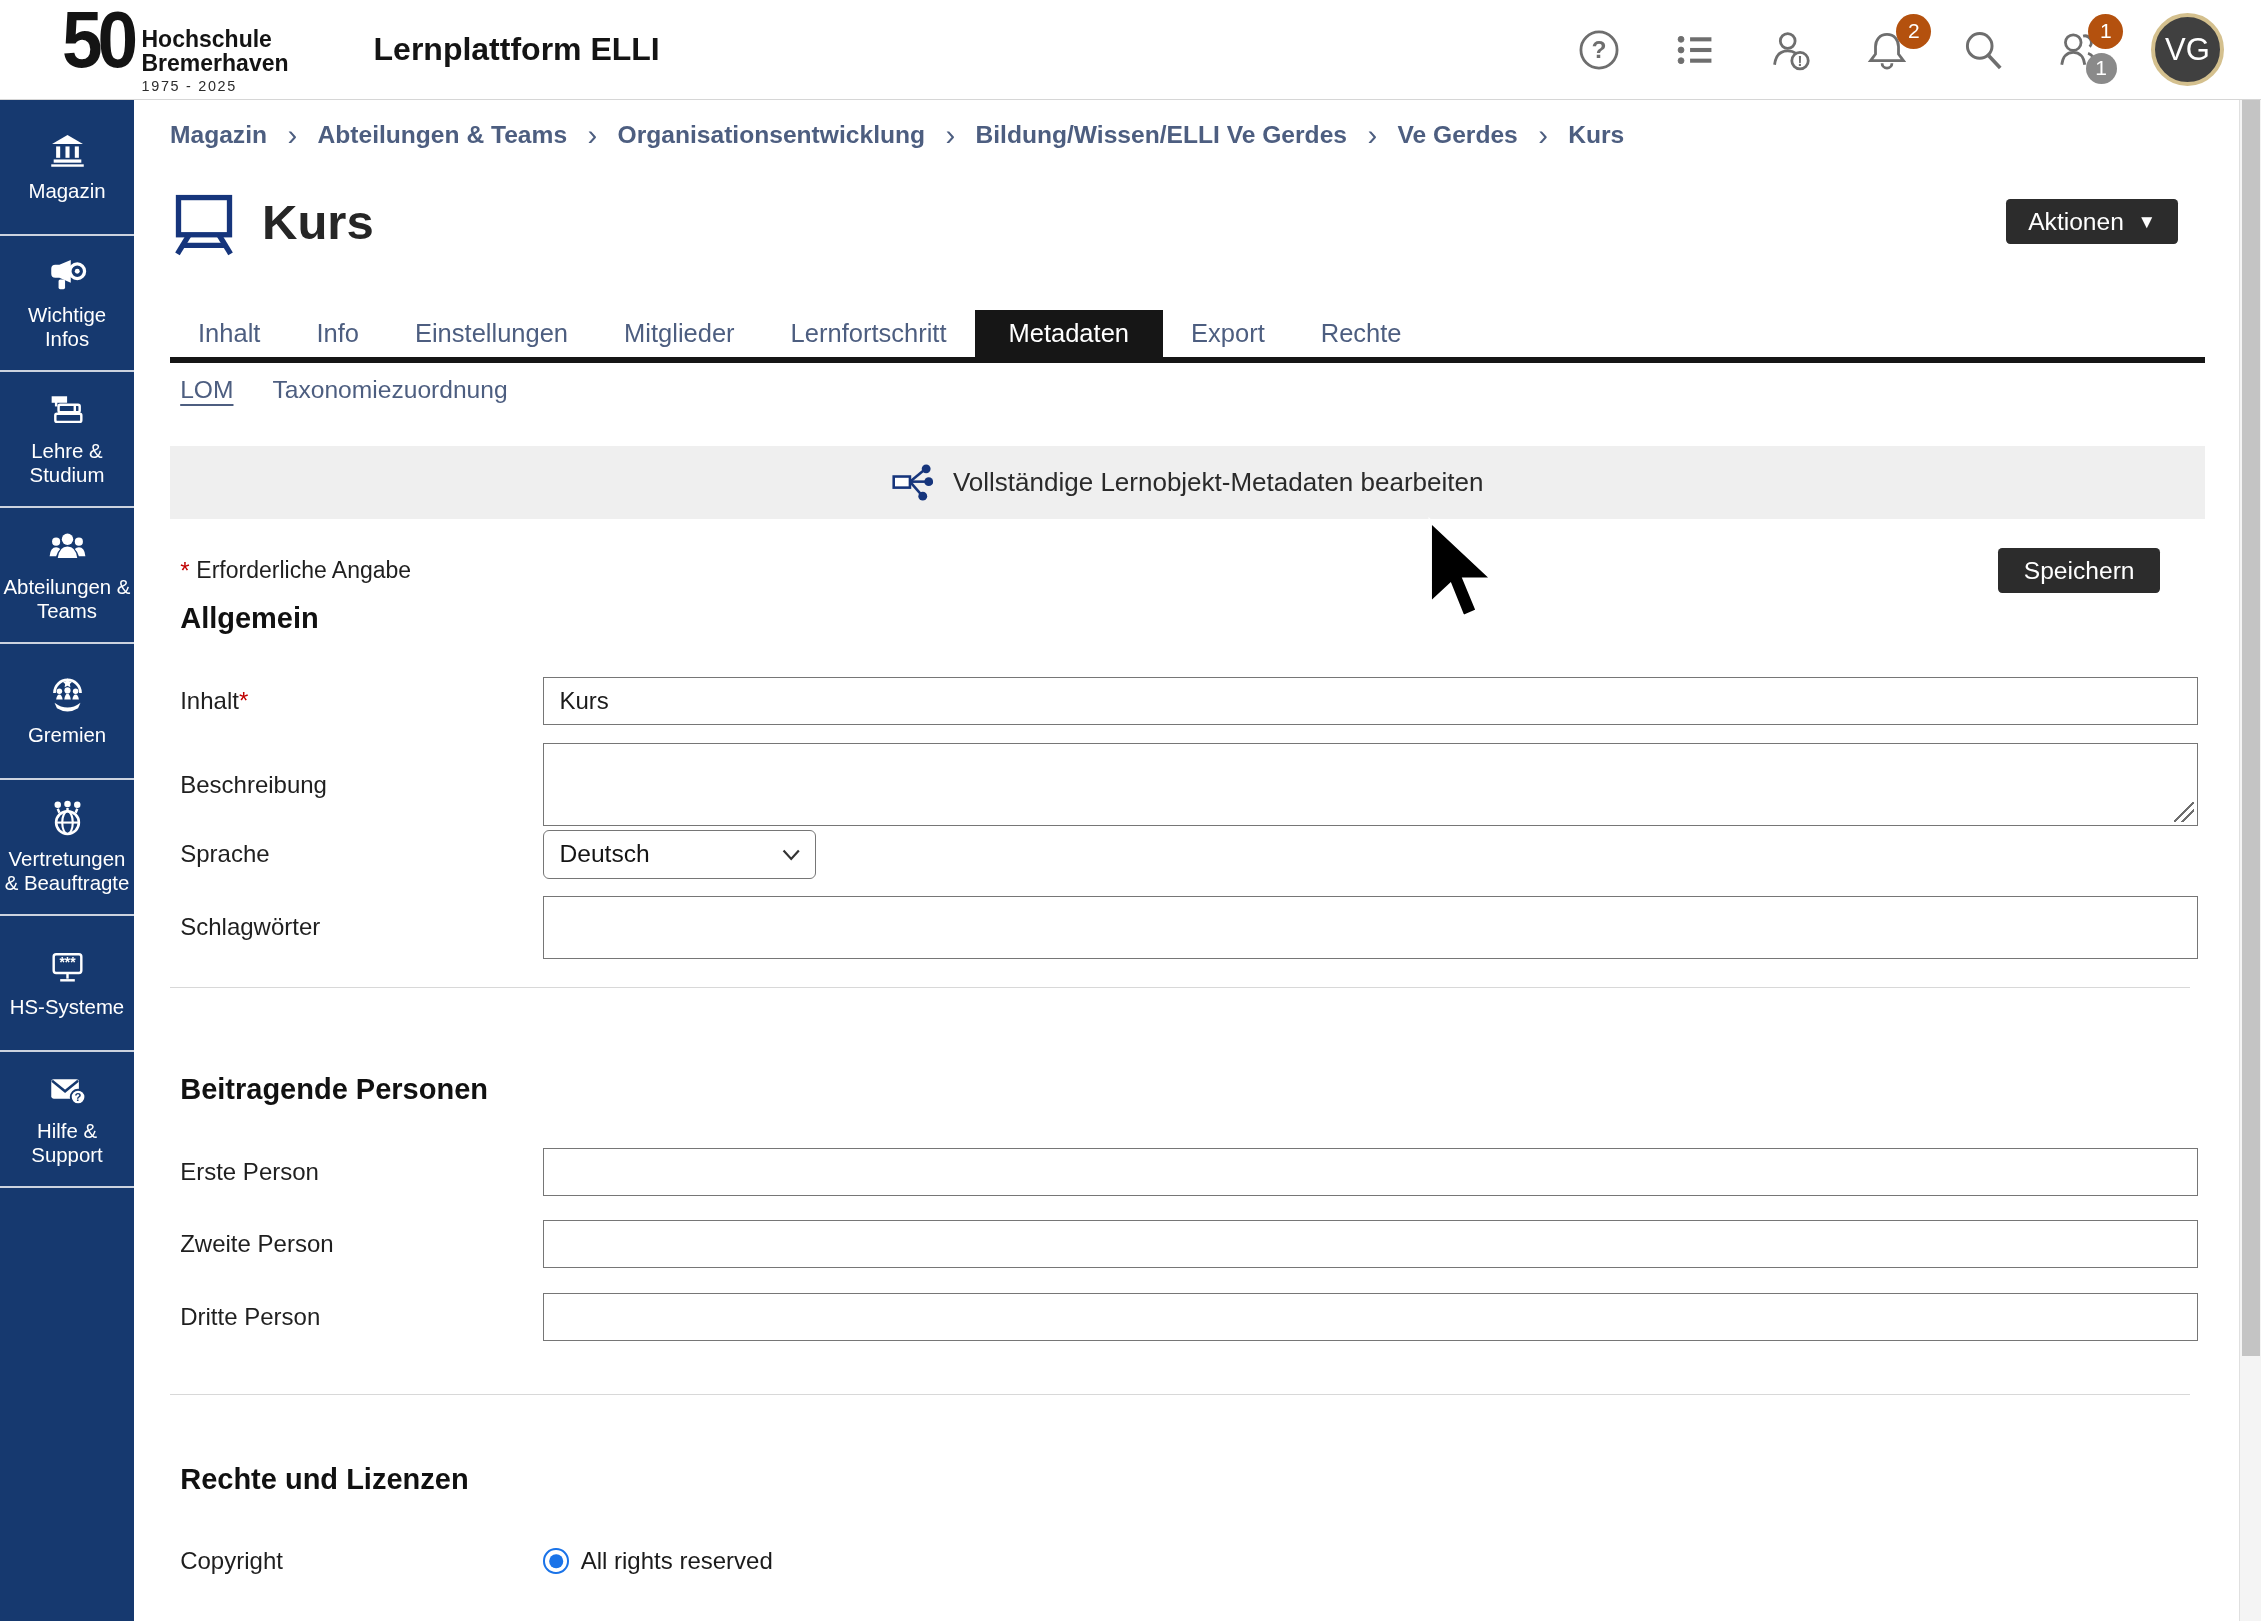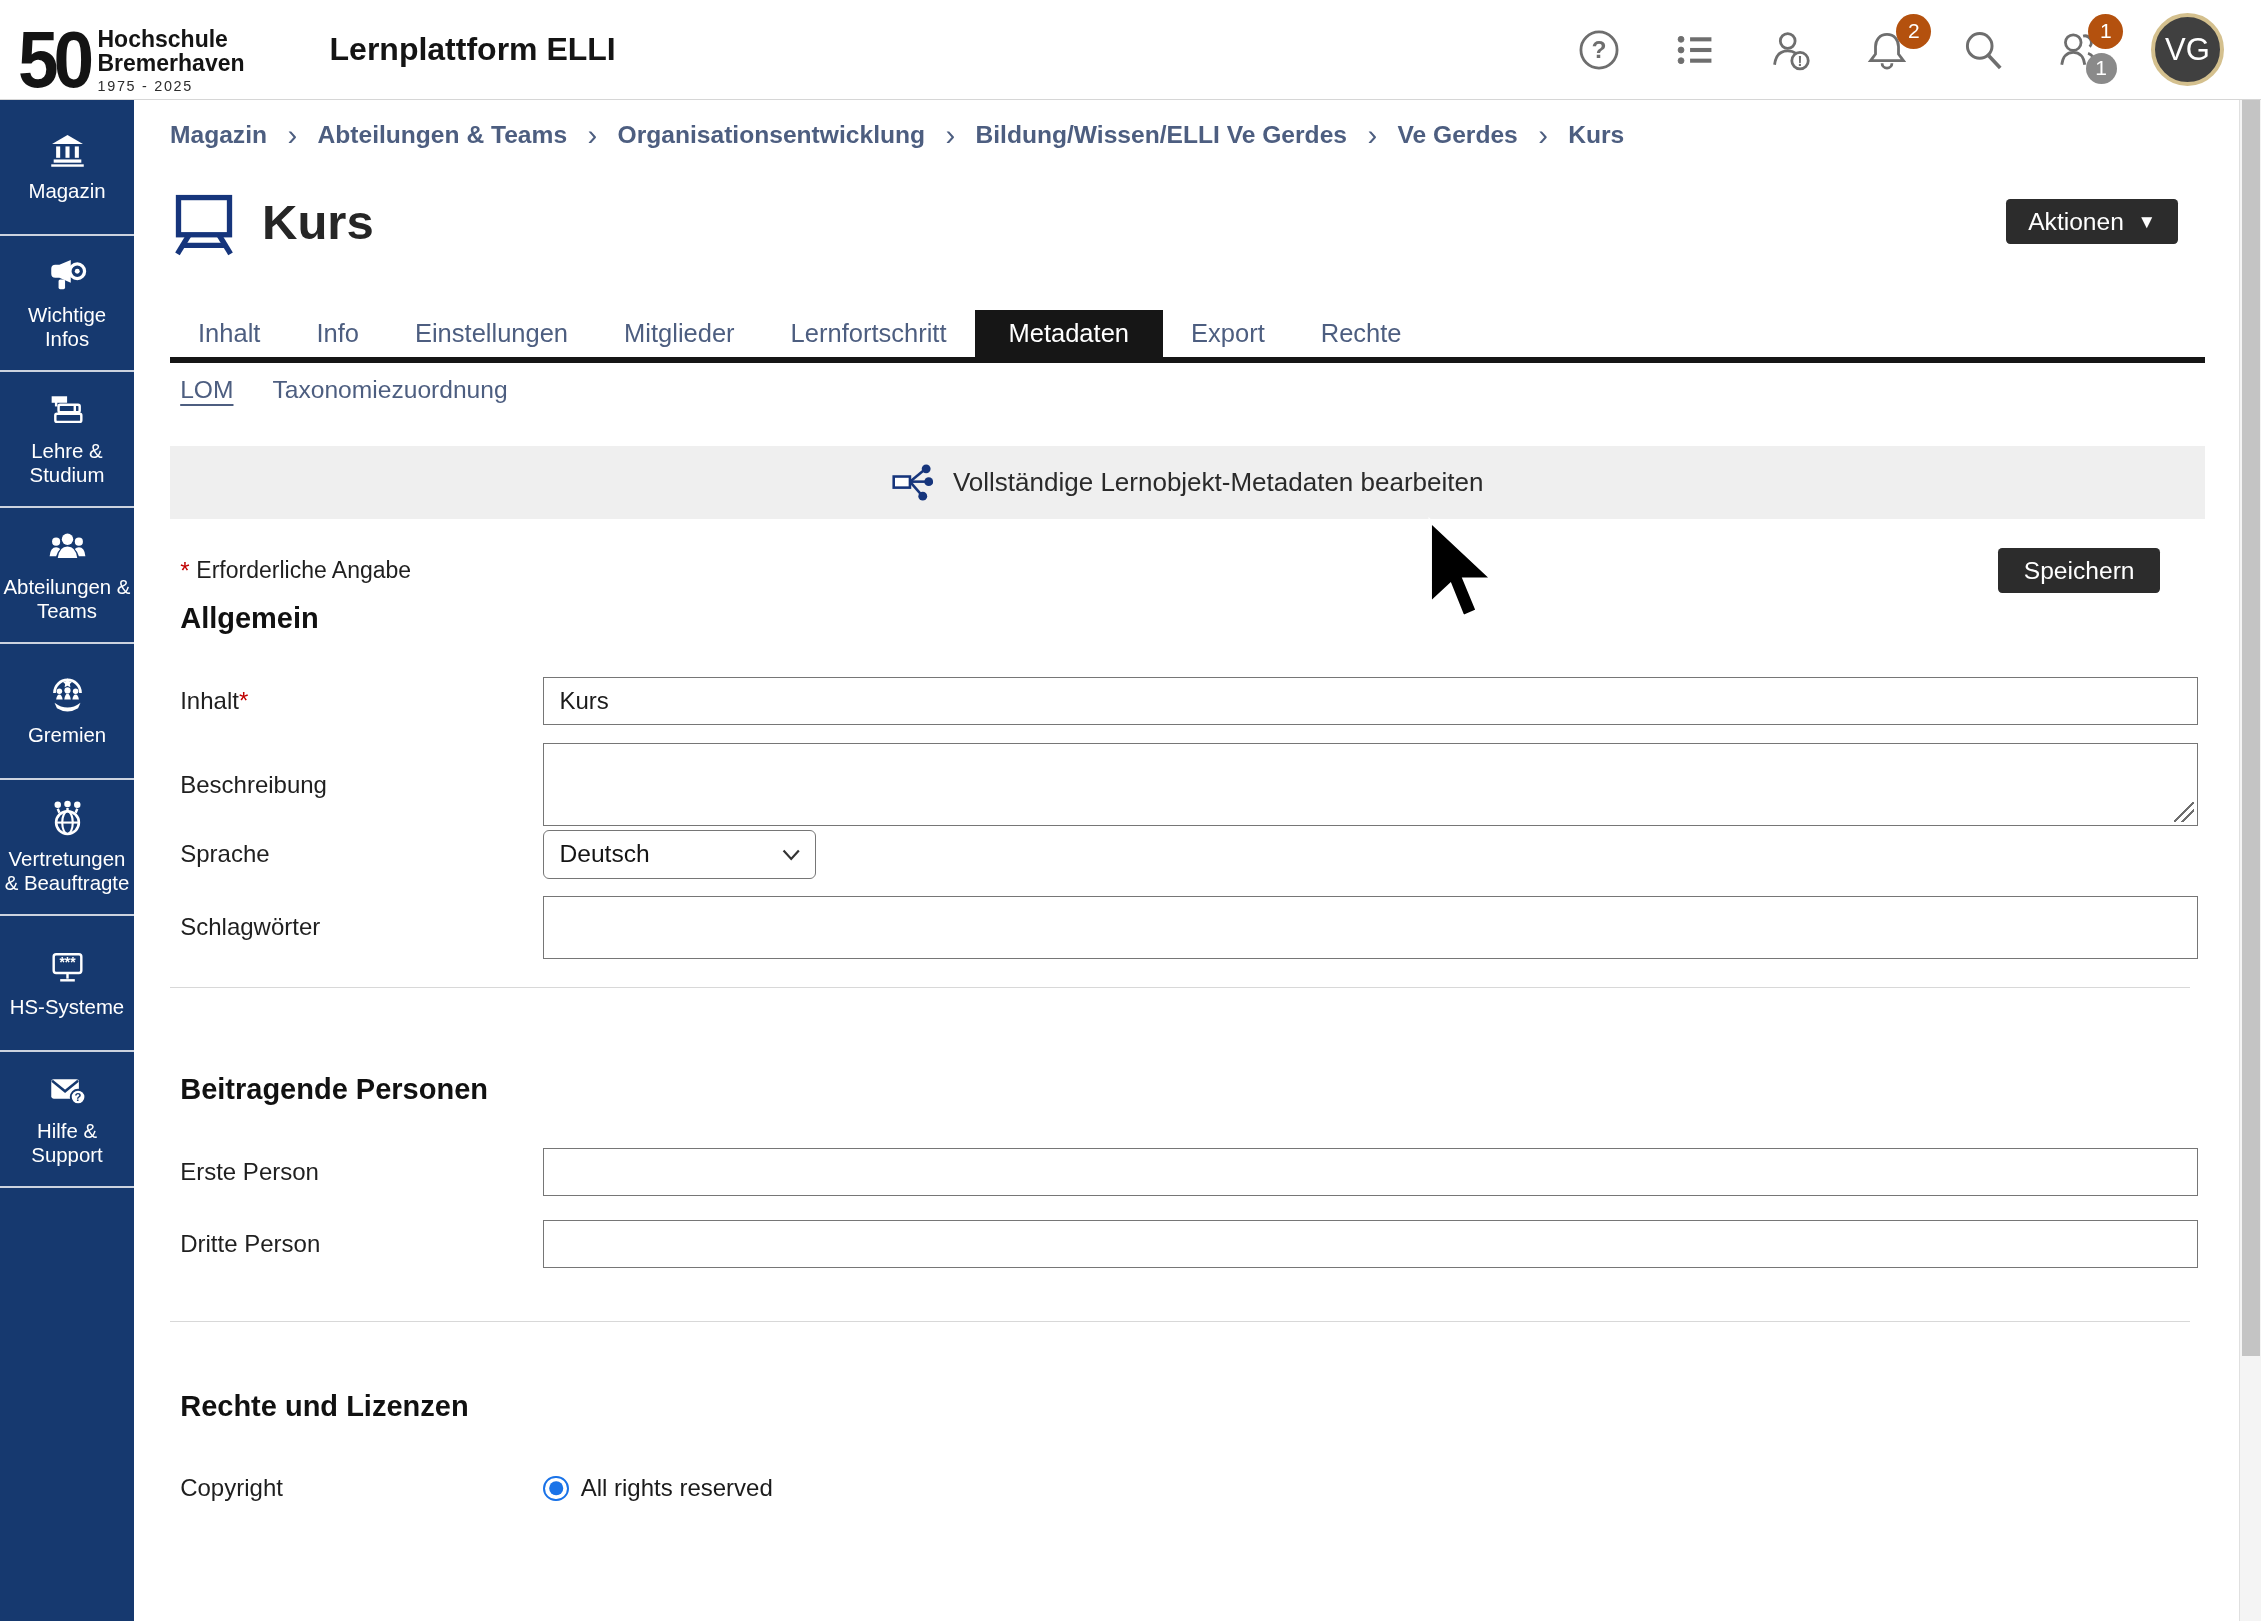--- a/index.html
+++ b/index.html
@@ -3,21 +3,21 @@
 <meta charset="utf-8">
 <style>
   * { box-sizing: border-box; margin: 0; padding: 0; }
   html,body { width:2261px; height:1621px; overflow:hidden; background:#fff;
     font-family:"Liberation Sans", sans-serif; color:#1f1f1f; }
   #root { position:relative; width:2261px; height:1621px; }
 
   
   .header { position:absolute; top:0; left:0; width:2261px; height:100px; background:#fff;
     border-bottom:1.7px solid #d6d6d6; display:flex; align-items:center; z-index:5; }
-  .logo { display:flex; align-items:flex-end; margin-left:18px; }
+  .logo { display:flex; align-items:flex-start; margin-left:62px; }
   .logo-number { font-size:73px; font-weight:700; color:#141414; letter-spacing:-5.1px; line-height:0.95;
     transform:scaleY(1.08); }
   .logo-text { margin-left:8.5px; margin-top:22px; }
   .logo-text .l1, .logo-text .l2 { font-size:23px; font-weight:700; color:#141414; line-height:1.05; }
   .logo-years { font-size:14.4px; color:#2c2c2c; letter-spacing:1.7px; margin-top:2.5px; }
   .app-title { margin-left:85px; font-size:32px; font-weight:700; color:#141414; }
   .header-icons { margin-left:auto; display:flex; align-items:center; gap:48px; margin-right:37px; }
   .hicon { position:relative; width:48px; height:48px; display:flex; align-items:center; justify-content:center; }
   .hicon svg { width:46px; height:46px; }
   .badge { position:absolute; border-radius:50%; color:#fff; display:flex; align-items:center;
@@ -399,20 +399,24 @@
       </div>
 
       <hr class="divider">
 
       <div class="section-heading h-contrib">Beitragende Personen</div>
 
       <div class="frow mt-p1">
         <div class="flabel">Erste Person</div>
         <div class="ffield"><input type="text" class="inp-56" style=""></div>
       </div>
+      <div class="frow mt-p2">
+        <div class="flabel">Zweite Person</div>
+        <div class="ffield"><input type="text" class="inp-56" style=""></div>
+      </div>
       <div class="frow mt-p3">
         <div class="flabel">Dritte Person</div>
         <div class="ffield"><input type="text" class="inp-56" style=""></div>
       </div>
 
       <hr class="divider div2">
 
       <div class="section-heading h-rights">Rechte und Lizenzen</div>
 
       <div class="frow mt-copy">

